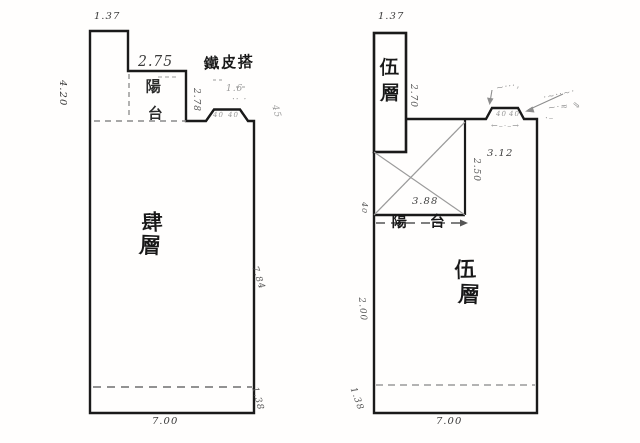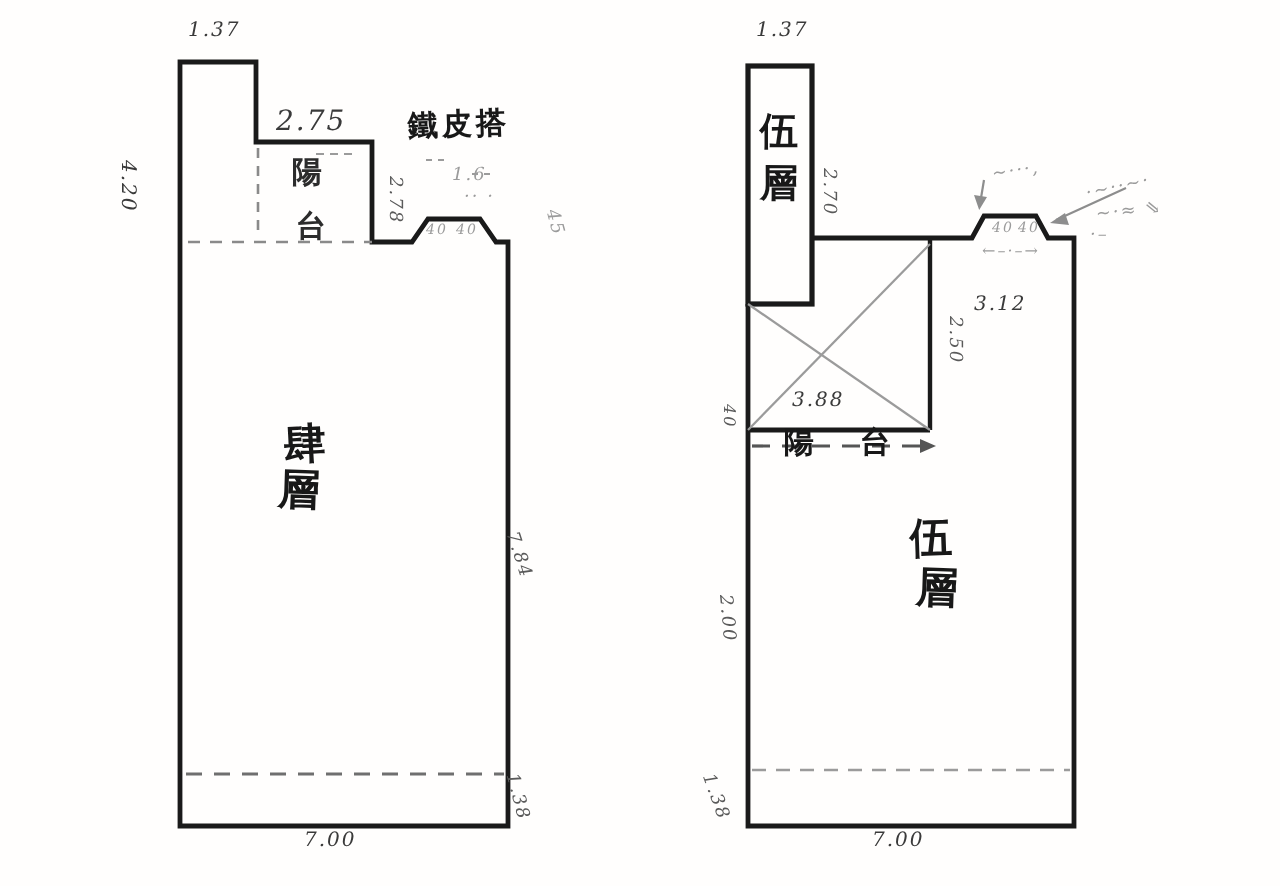--- a/index.html
+++ b/index.html
@@ -92,21 +92,21 @@
   <div class="txt dim-sm faint" style="left:496px;top:82px;transform:rotate(-8deg);">~···,</div>
   <div class="txt dim-sm faint" style="left:496px;top:111px;font-size:7px;">40</div>
   <div class="txt dim-sm faint" style="left:509px;top:111px;font-size:7px;">40</div>
   <div class="txt dim-sm faint" style="left:491px;top:122px;font-size:8px;">←–·–→</div>
   <div class="txt dim-sm faint" style="left:543px;top:90px;transform:rotate(-12deg);">·~··~·</div>
   <div class="txt dim-sm faint" style="left:548px;top:102px;transform:rotate(-6deg);">~·≈ ⇘</div>
   <div class="txt dim-sm faint" style="left:545px;top:114px;">·–</div>
 
   <div class="txt dim" style="left:487px;top:128px;font-size:10px;margin-top:20px;">3.12</div>
   <div class="txt dim-sm rot90" style="left:481px;top:158px;">2.50</div>
-  <div class="txt dim" style="left:396px;top:196px;font-size:10px;">3.88</div>
+  <div class="txt dim" style="left:412px;top:196px;font-size:10px;">3.88</div>
   <div class="txt dim-sm rot90" style="left:368px;top:202px;font-size:8px;">40</div>
 
   <div class="txt han" style="left:392px;top:214px;font-size:15px;">陽</div>
   <div class="txt han" style="left:430px;top:214px;font-size:15px;">台</div>
 
   <div class="txt han" style="left:455px;top:259px;font-size:21px;transform:rotate(-2deg);">伍</div>
   <div class="txt han" style="left:458px;top:284px;font-size:21px;transform:rotate(2deg);">層</div>
 
   <div class="txt dim-sm" style="left:366px;top:297px;transform:rotate(85deg);transform-origin:top left;">2.00</div>
   <div class="txt dim-sm" style="left:357px;top:386px;transform:rotate(70deg);transform-origin:top left;">1.38</div>

